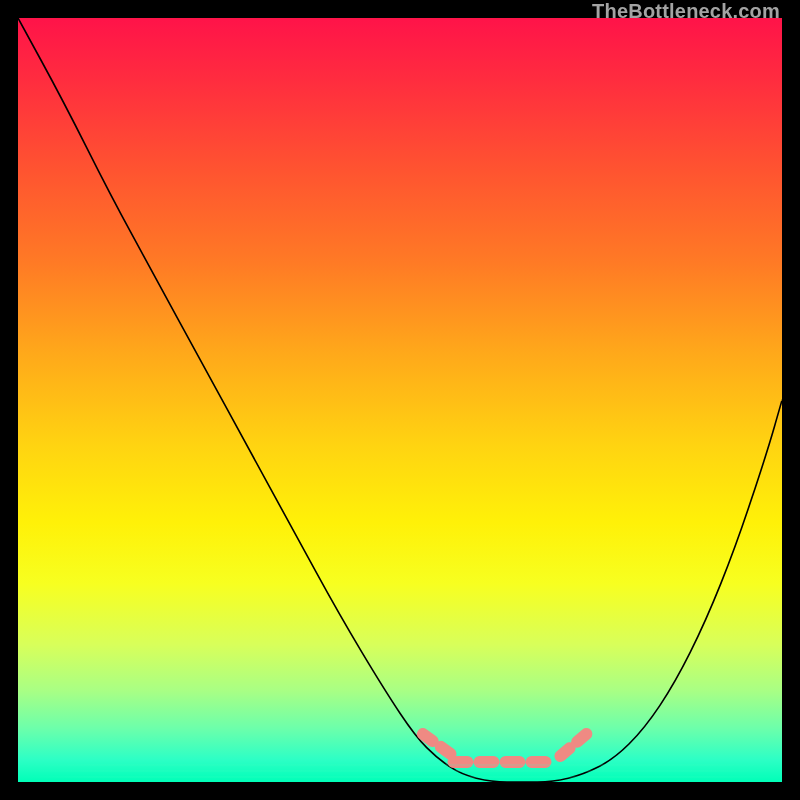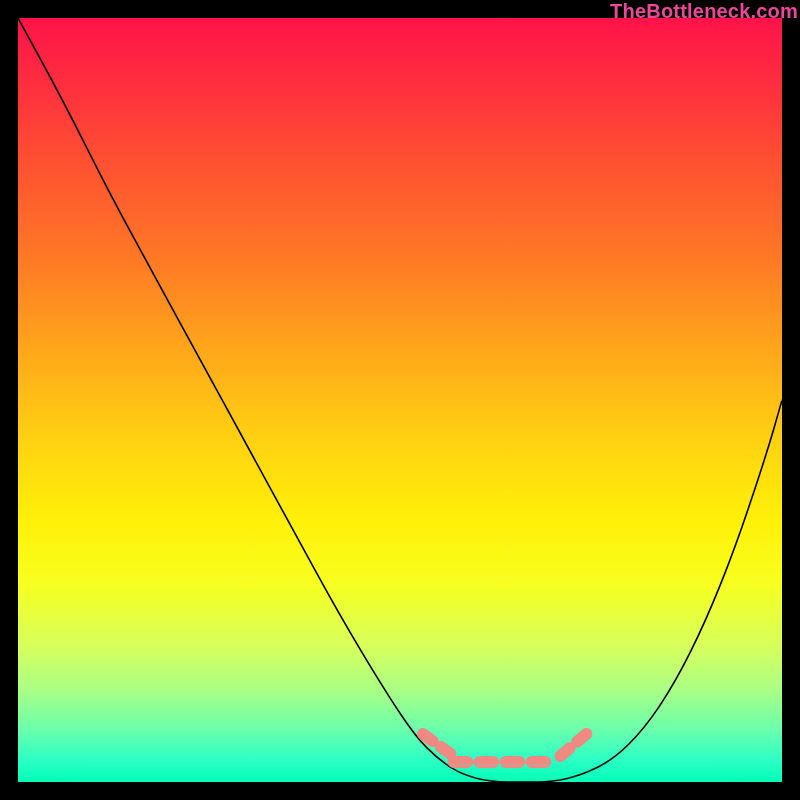--- a/index.html
+++ b/index.html
@@ -41,22 +41,22 @@
   .svg-layer {
     position: absolute;
     left: 0;
     top: 0;
     width: 764px;
     height: 764px;
   }
   .watermark {
     position: absolute;
     top: 0;
-    right: 2px;
-    color: #ec4899;
+    right: 20px;
+    color: #a3a3a3;
     font-family: Arial, Helvetica, sans-serif;
     font-size: 20px;
     font-weight: 600;
     letter-spacing: 0.2px;
   }
   .curve {
     fill: none;
     stroke: #000;
     stroke-width: 1.6;
   }

